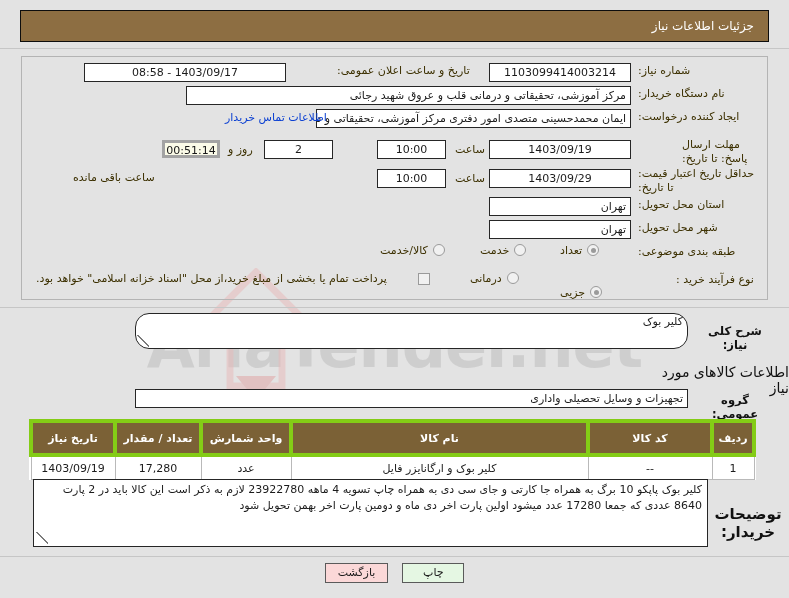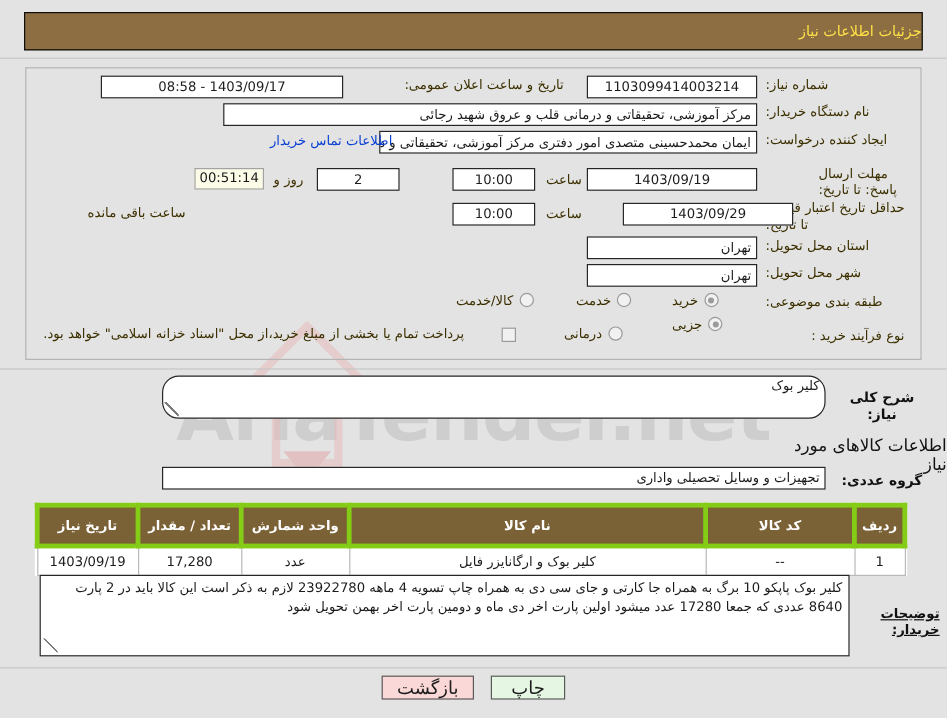--- a/index.html
+++ b/index.html
@@ -48,25 +48,26 @@
   }
 
   
   .titlebar {
     position: absolute;
     left: 20px; top: 10px;
     width: 749px; height: 32px;
     background: #8d6e42;
     border: 1px solid #0d0d0d;
     box-sizing: border-box;
-    color: #fde047;
+    color: #ffffff;
     font-size: 12px;
     display: flex;
     align-items: center;
     justify-content: flex-start;
+    padding-right: 14px;
     z-index: 3;
   }
 
   .hrule {
     position: absolute;
     left: 0; width: 789px;
     height: 1px;
     background: #c6c6c6;
     z-index: 2;
   }
@@ -118,21 +119,21 @@
     overflow: hidden;
     white-space: nowrap;
     display: block;
   }
   .inp.ctr { text-align: center; }
   .inp.rt  { text-align: right; }
   .inp.num { direction: ltr; text-align: center; }
 
   .inp-ivory {
     background: #fbfbe8;
-    border: 1px solid #a3a3a3;
+    border: 3px solid #a3a3a3;
     box-sizing: border-box;
     height: 18px;
     line-height: 16px;
     font-size: 11px;
     text-align: center;
     direction: ltr;
     color: #171717;
     font-family: "DejaVu Sans", "Liberation Sans", sans-serif;
   }
 
@@ -243,25 +244,24 @@
     overflow: hidden;
   }
   td.num { direction: ltr; }
 
   
   .notes-lbl {
     position: absolute;
     left: 713px; top: 505px;
     width: 70px;
     font-weight: bold;
-    font-size: 11px;
+    font-size: 15px;
     color: #111111;
-    text-align: right;
-    z-index: 2;
-    text-decoration: underline;
+    text-align: center;
+    z-index: 2;
   }
   .notes-box {
     position: absolute;
     left: 33px; top: 479px;
     width: 675px; height: 68px;
     background: #ffffff;
     border: 1px solid #262626;
     box-sizing: border-box;
     padding: 2px 5px;
     font-size: 11px;
@@ -285,21 +285,21 @@
     position: absolute;
     left: 0; top: 563px;
     width: 789px;
     display: flex;
     justify-content: center;
     gap: 14px;
     z-index: 3;
   }
   .btn {
     font-family: "DejaVu Sans", "Liberation Sans", sans-serif;
-    font-size: 15px;
+    font-size: 11px;
     color: #1b1b1b;
     border: 1px solid #5a5a5a;
     box-sizing: border-box;
     height: 20px;
     min-width: 62px;
     padding: 0 12px;
     line-height: 18px;
     text-align: center;
     cursor: pointer;
   }
@@ -352,60 +352,60 @@
 <span class="lbl" style="position:absolute; left:455px; top:143px; z-index:2;">ساعت</span>
 <div class="inp ctr num" style="position:absolute; left:377px; top:140px; width:69px; z-index:2;">10:00</div>
 <div class="inp ctr num" style="position:absolute; left:264px; top:140px; width:69px; z-index:2;">2</div>
 <span class="lbl" style="position:absolute; left:228px; top:143px; z-index:2;">روز و</span>
 <div class="inp-ivory" style="position:absolute; left:162px; top:140px; width:58px; z-index:2;">00:51:14</div>
 <span class="lbl" style="position:absolute; left:73px; top:143px; z-index:2;margin-top:28px;">ساعت باقی مانده</span>
 
 <div class="row" style="left:638px; top:167px; width:120px;">
   <span class="lbl" style="width:120px;">حداقل تاریخ اعتبار قیمت: تا تاریخ:</span>
 </div>
-<div class="inp ctr num" style="position:absolute; left:489px; top:169px; width:142px; z-index:2;margin-left:30px;">1403/09/29</div>
+<div class="inp ctr num" style="position:absolute; left:489px; top:169px; width:142px; z-index:2;">1403/09/29</div>
 <span class="lbl" style="position:absolute; left:455px; top:172px; z-index:2;">ساعت</span>
 <div class="inp ctr num" style="position:absolute; left:377px; top:169px; width:69px; z-index:2;">10:00</div>
 
 <div class="row" style="left:638px; top:198px; width:120px;">
   <span class="lbl" style="width:120px;">استان محل تحویل:</span>
 </div>
 <div class="inp rt" style="position:absolute; left:489px; top:197px; width:142px; z-index:2;">تهران</div>
 
 <div class="row" style="left:638px; top:221px; width:120px;">
   <span class="lbl" style="width:120px;">شهر محل تحویل:</span>
 </div>
 <div class="inp rt" style="position:absolute; left:489px; top:220px; width:142px; z-index:2;">تهران</div>
 
 <div class="row" style="left:638px; top:245px; width:120px;">
   <span class="lbl" style="width:120px;">طبقه بندی موضوعی:</span>
 </div>
 <div class="row" style="left:560px; top:244px;">
   <span class="radio-grp">
     <span class="radio on"></span>
-    <span class="radio-txt">خرید</span>
+    <span class="radio-txt">تعداد</span>
   </span>
 </div>
 <div class="row" style="left:480px; top:244px;">
   <span class="radio-grp">
     <span class="radio"></span>
     <span class="radio-txt">خدمت</span>
   </span>
 </div>
 <div class="row" style="left:380px; top:244px;">
   <span class="radio-grp">
     <span class="radio"></span>
     <span class="radio-txt">کالا/خدمت</span>
   </span>
 </div>
 
 <div class="row" style="left:676px; top:273px; width:120px;">
   <span class="lbl" style="width:120px;">نوع فرآیند خرید :</span>
 </div>
-<div class="row" style="left:560px; top:264px;">
+<div class="row" style="left:560px; top:286px;">
   <span class="radio-grp">
     <span class="radio on"></span>
     <span class="radio-txt">جزیی</span>
   </span>
 </div>
 <div class="row" style="left:470px; top:272px;">
   <span class="radio-grp">
     <span class="radio"></span>
     <span class="radio-txt">درمانی</span>
   </span>
@@ -415,21 +415,21 @@
   <span class="lbl" style="flex:1;">پرداخت تمام یا بخشی از مبلغ خرید،از محل "اسناد خزانه اسلامی" خواهد بود.</span>
 </div>
 
 <div class="hrule" style="top:307px;"></div>
 
 <div class="lbl-b" style="position:absolute; left:700px; top:324px; width:70px; z-index:2;">شرح کلی نیاز:</div>
 <div class="ta" style="position:absolute; left:135px; top:313px; width:553px; height:36px; z-index:2;border-radius:14px;">کلیر بوک</div>
 
 <div class="sechead" style="left:642px; top:364px;">اطلاعات کالاهای مورد نیاز</div>
 
-<div class="lbl-b" style="position:absolute; left:700px; top:393px; width:70px; z-index:2;">گروه عددی:</div>
+<div class="lbl-b" style="position:absolute; left:700px; top:393px; width:70px; z-index:2;">گروه عمومی:</div>
 <div class="inp rt" style="position:absolute; left:135px; top:389px; width:553px; z-index:2;">تجهیزات و وسایل تحصیلی واداری</div>
 
 <div class="tbl-wrap">
   <table class="items">
     <colgroup>
       <col style="width:42px">
       <col style="width:124px">
       <col style="width:297px">
       <col style="width:90px">
       <col style="width:86px">

